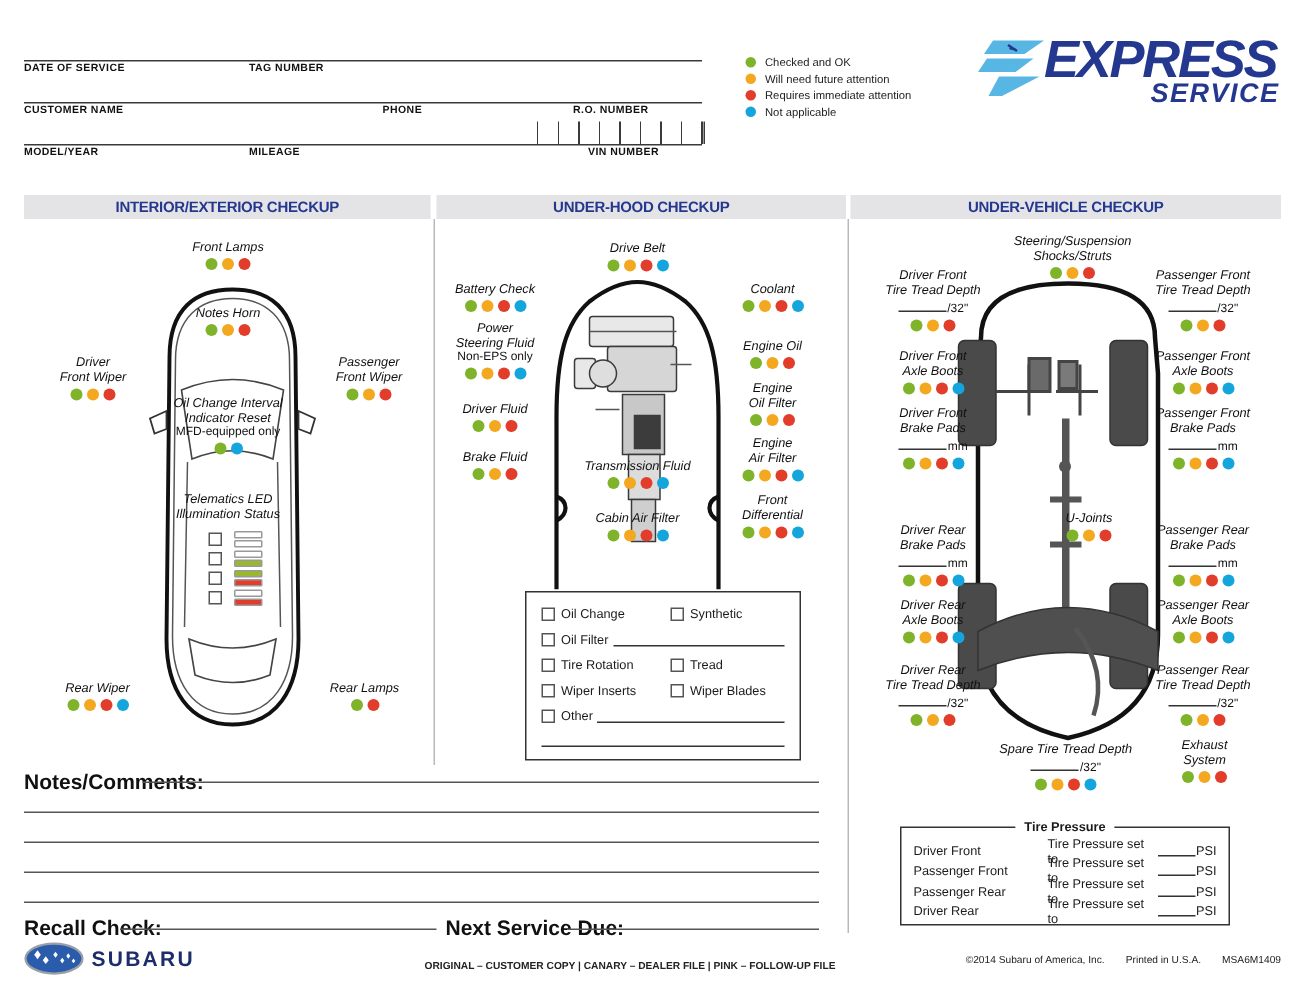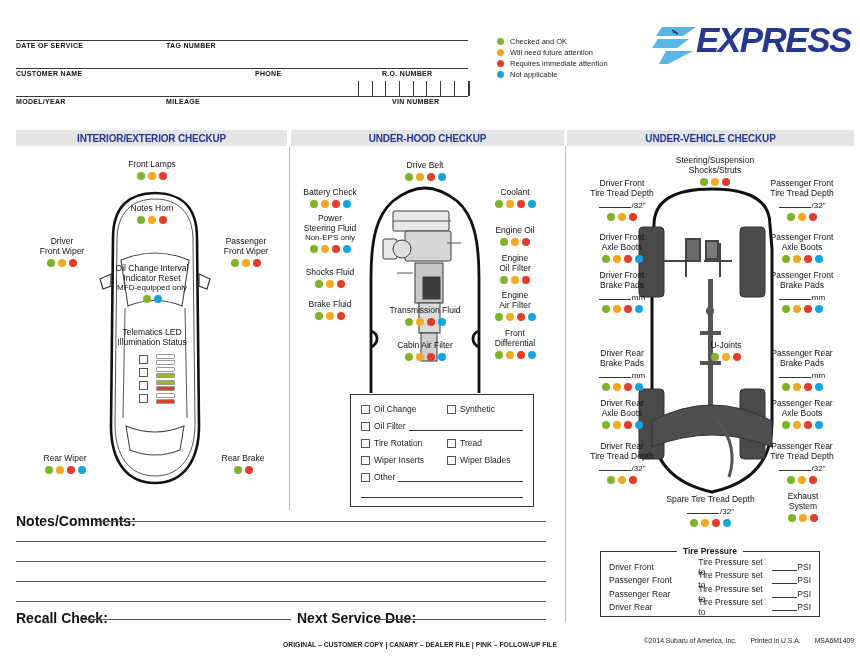--- a/index.html
+++ b/index.html
@@ -22,21 +22,21 @@
               letter-spacing:-1.5px;line-height:1;}
   .express-l2{font-size:18px;font-weight:bold;font-style:italic;color:var(--navy);
               text-align:right;letter-spacing:1px;margin-top:-4px;padding-right:4px;line-height:1;}
   
   .colbar{position:absolute;top:130px;height:16px;background:var(--bar);
           display:flex;align-items:center;justify-content:center;}
   .colbar span{font-size:10px;font-weight:bold;color:var(--navy);letter-spacing:-.2px;}
   .vdiv{position:absolute;width:0;border-left:1px solid #b9b9bd;}
   
   .cp{position:absolute;text-align:center;z-index:3;}
-  .cp-label{font-size:8.5px;line-height:1.18;white-space:pre-line;color:#111;}
+  .cp-label{font-size:8.5px;line-height:1.18;white-space:pre-line;color:#111;font-style:italic;}
   .cp-sub{font-size:8px;line-height:1.15;color:#111;}
   .dots{display:flex;justify-content:center;gap:3px;margin-top:3px;}
   .dot{width:8px;height:8px;border-radius:50%;display:inline-block;}
   .measure{font-size:8px;margin-top:2px;color:#111;}
   .wline{display:inline-block;width:32px;border-bottom:1px solid #333;height:7px;}
   .munit{margin-left:1px;}
   
   .led-rows{position:absolute;left:139px;top:354px;z-index:3;}
   .led-row{display:flex;align-items:center;gap:8px;margin-bottom:2px;height:11px;}
   .cbx{width:7px;height:7px;border:1px solid #555;background:#fff;display:inline-block;flex:none;}
@@ -112,20 +112,21 @@
     <svg width="44" height="44" viewBox="0 0 44 44">
       <g fill="#58b6e4">
         <path d="M10,5 L44,5 L31,14 L4,14 Z"></path>
         <path d="M6,17 L37,17 L25,26 L0,26 Z"></path>
         <path d="M14,29 L41,29 L16,42 L7,42 Z"></path>
       </g>
       <path d="M20,8 l6,4 M21,10 l4,1" stroke="#24388f" stroke-width="1.6" fill="none"></path>
     </svg>
     <div class="express-text">
       <div class="express-l1">EXPRESS</div>
+      <div class="express-l2">SERVICE</div>
     </div>
   </div>
 
   <div class="colbar" style="left:16px;width:271px">
     <span>INTERIOR/EXTERIOR CHECKUP</span>
     </div>
   <div class="colbar" style="left:291px;width:273px">
     <span>UNDER-HOOD CHECKUP</span>
     </div>
   <div class="colbar" style="left:567px;width:287px">
@@ -224,21 +225,21 @@
   <div class="cp" style="left:10px;top:453px;width:110px">
     <div class="cp-label">Rear Wiper</div>
     <div class="dots">
         <span class="dot" style="background: rgb(126, 179, 42);"></span>
         <span class="dot" style="background: rgb(243, 168, 31);"></span>
         <span class="dot" style="background: rgb(226, 60, 42);"></span>
         <span class="dot" style="background: rgb(19, 165, 220);"></span>
       </div>
   </div>
   <div class="cp" style="left:188px;top:453px;width:110px">
-    <div class="cp-label">Rear Brake</div>
+    <div class="cp-label">Rear Lamps</div>
     <div class="dots">
         <span class="dot" style="background: rgb(126, 179, 42);"></span>
         <span class="dot" style="background: rgb(226, 60, 42);"></span>
       </div>
   </div>
 
   <svg class="diagram" style="left:363px;top:183px" width="124" height="210" viewBox="0 0 124 210">
     <path d="M8,210 L8,95 C8,55 14,32 30,18 Q47,5 62,5 Q77,5 94,18 C110,32 116,55 116,95 L116,210" fill="none" stroke="#111" stroke-width="2.8"></path>
     <path d="M8,148 c8,3 8,12 0,16 M116,148 c-8,3 -8,12 0,16" fill="none" stroke="#111" stroke-width="2.8"></path>
     <g stroke="#3a3a3a" stroke-width="1" fill="#e8e8e8">
@@ -294,21 +295,21 @@
   </div>
   <div class="cp" style="left:465px;top:225px;width:100px">
     <div class="cp-label">Engine Oil</div>
     <div class="dots">
         <span class="dot" style="background: rgb(126, 179, 42);"></span>
         <span class="dot" style="background: rgb(243, 168, 31);"></span>
         <span class="dot" style="background: rgb(226, 60, 42);"></span>
       </div>
   </div>
   <div class="cp" style="left:275px;top:267px;width:110px">
-    <div class="cp-label">Shocks Fluid</div>
+    <div class="cp-label">Driver Fluid</div>
     <div class="dots">
         <span class="dot" style="background: rgb(126, 179, 42);"></span>
         <span class="dot" style="background: rgb(243, 168, 31);"></span>
         <span class="dot" style="background: rgb(226, 60, 42);"></span>
       </div>
   </div>
   <div class="cp" style="left:465px;top:253px;width:100px">
     <div class="cp-label">Engine
 Oil Filter</div>
     <div class="dots">
@@ -631,20 +632,34 @@
   <div class="note-line" style="left:16px;top:541px;width:530px"></div>
   <div class="note-line" style="left:16px;top:561px;width:530px"></div>
   <div class="note-line" style="left:16px;top:581px;width:530px"></div>
   <div class="note-line" style="left:16px;top:601px;width:530px"></div>
 
   <div class="bold-label" style="left:16px;top:610px">Recall Check:</div>
   <div class="note-line" style="left:80px;top:619px;width:211px"></div>
   <div class="bold-label" style="left:297px;top:610px">Next Service Due:</div>
   <div class="note-line" style="left:378px;top:619px;width:168px"></div>
 
+  <div class="subaru">
+    <svg width="40" height="22" viewBox="0 0 40 22">
+      <ellipse cx="20" cy="11" rx="19" ry="10" fill="#2a5cab" stroke="#9aa0a8" stroke-width="1.5"></ellipse>
+      <g fill="#ffffff">
+        <path d="M9,5.5 l2.2,3 -2.2,3 -2.2,-3 Z"></path>
+        <path d="M14.5,9.5 l2,2.6 -2,2.6 -2,-2.6 Z"></path>
+        <path d="M21,6.5 l1.5,2 -1.5,2 -1.5,-2 Z"></path>
+        <path d="M25.5,10.5 l1.4,1.9 -1.4,1.9 -1.4,-1.9 Z"></path>
+        <path d="M29.5,7.5 l1.3,1.8 -1.3,1.8 -1.3,-1.8 Z"></path>
+        <path d="M33,11 l1.2,1.6 -1.2,1.6 -1.2,-1.6 Z"></path>
+      </g>
+    </svg>
+    <span class="subaru-word">SUBARU</span>
+  </div>
   <div class="footer-center">ORIGINAL – CUSTOMER COPY  |  CANARY – DEALER FILE  |  PINK – FOLLOW-UP FILE</div>
   <div class="footer-right">
     <span>©2014 Subaru of America, Inc.</span>
     <span>Printed in U.S.A.</span>
     <span>MSA6M1409</span>
   </div>
 
 </div>
 
 </body></html>

